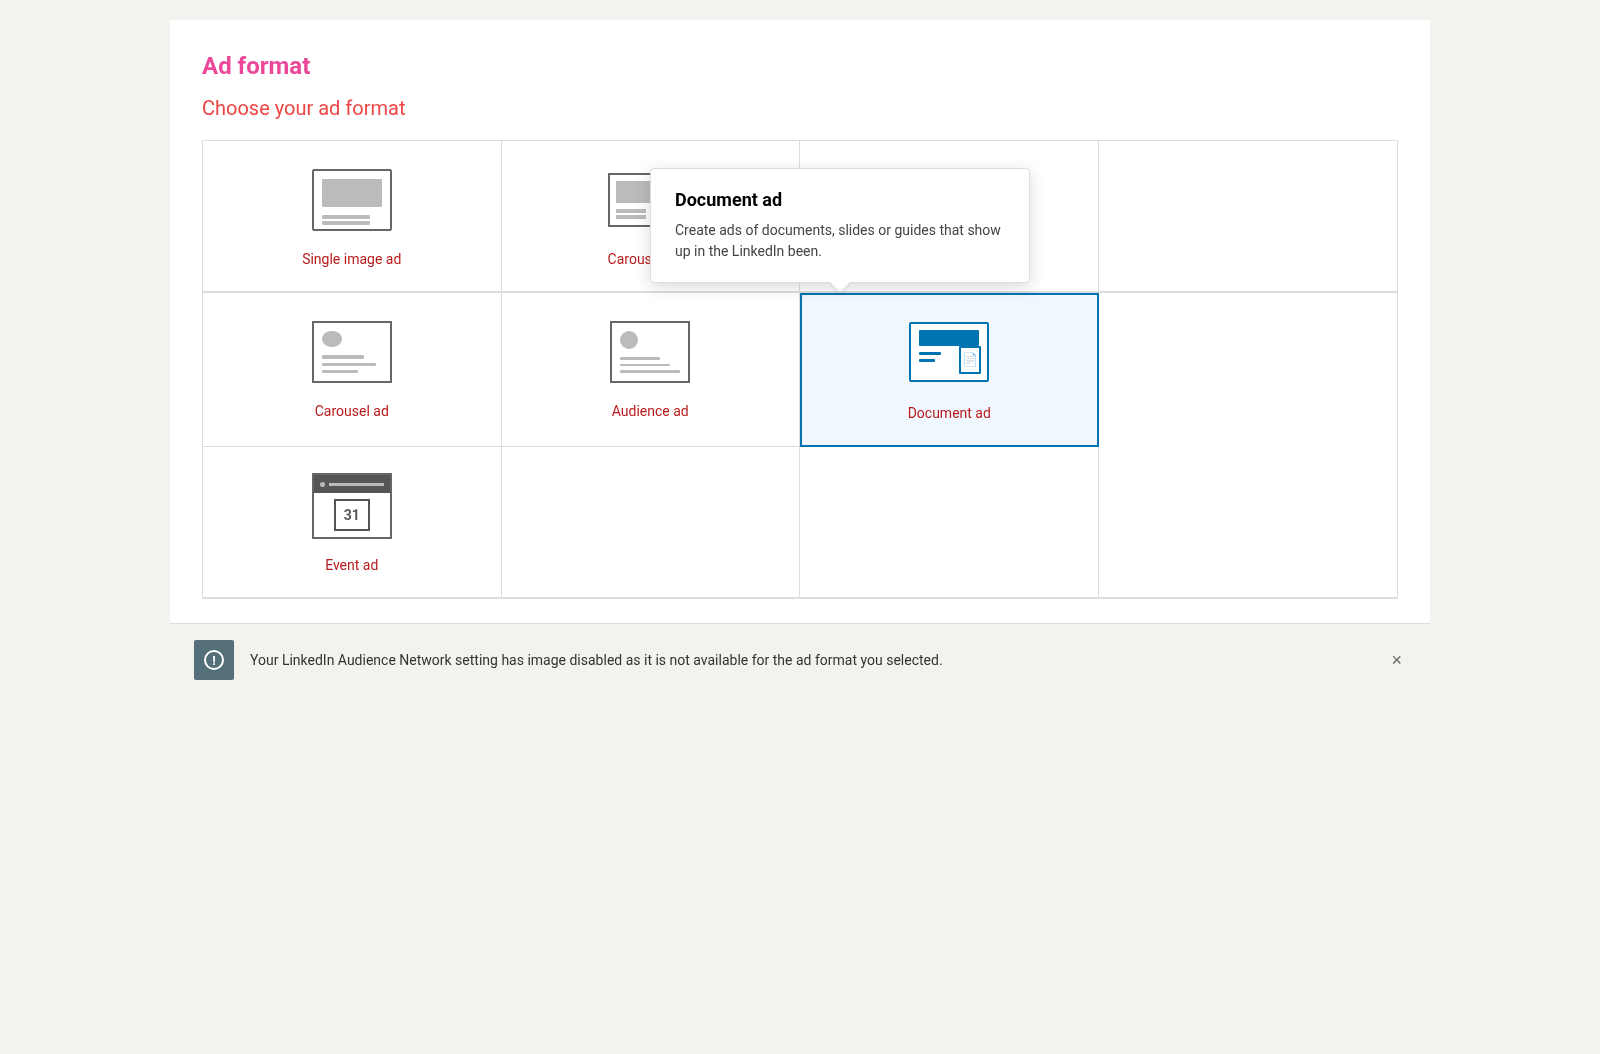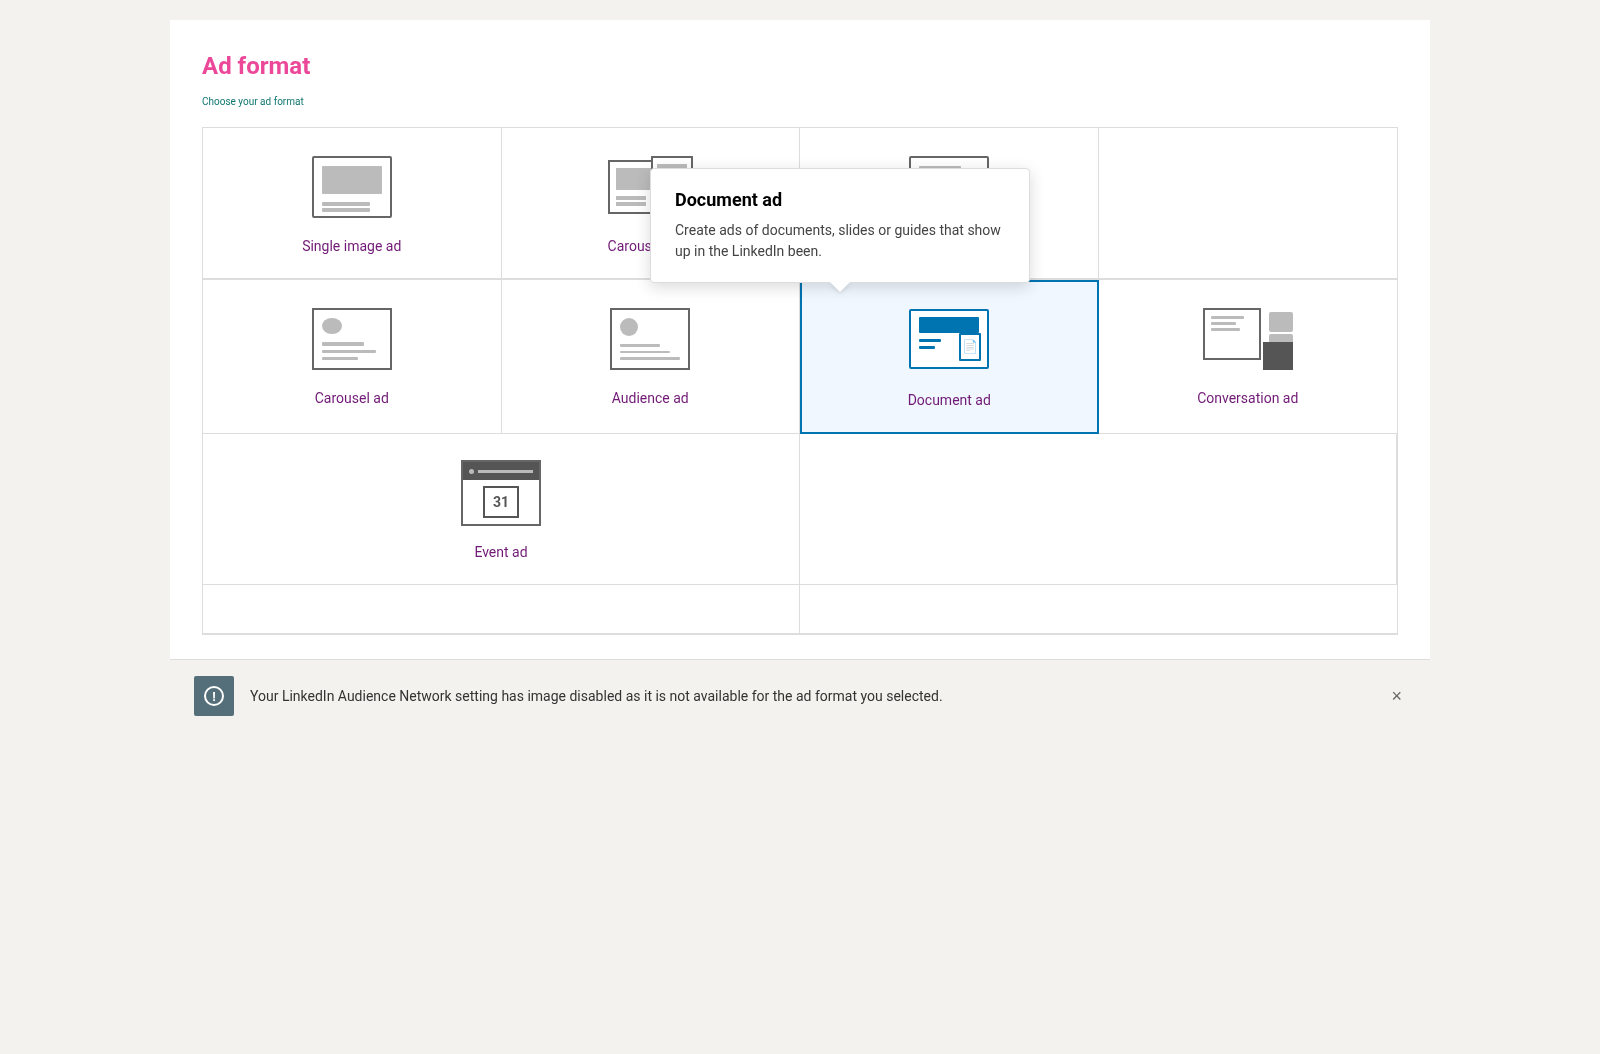--- a/index.html
+++ b/index.html
@@ -18,22 +18,22 @@
       padding: 32px 32px 0 32px;
       position: relative;
     }
     .page-title {
       font-size: 24px;
       font-weight: 700;
       color: #ec4899;
       margin-bottom: 16px;
     }
     .page-subtitle {
-      font-size: 10px;
-      color: #0f766e;
+      font-size: 20px;
+      color: #ef4444;
       margin-bottom: 20px;
     }
     .grid-container {
       display: grid;
       grid-template-columns: repeat(4, 1fr);
       border: 1px solid #ddd;
       border-bottom: none;
     }
     .grid-cell {
       border-right: 1px solid #ddd;
@@ -51,21 +51,21 @@
     }
     .grid-cell.selected {
       border: 2px solid #0073b1;
       background: #f0f7ff;
     }
     .grid-cell.empty {
       cursor: default;
     }
     .cell-label {
       font-size: 14px;
-      color: #701a75;
+      color: #b91c1c;
       text-align: center;
       margin-top: 16px;
     }
     
     .icon-container {
       width: 90px;
       height: 70px;
       display: flex;
       align-items: center;
       justify-content: center;
@@ -457,21 +457,21 @@
       background: none;
       border: none;
       cursor: pointer;
       font-size: 18px;
       color: #666;
       padding: 4px;
       flex-shrink: 0;
     }
     .row-last {
       display: grid;
-      grid-template-columns: repeat(2, 1fr);
+      grid-template-columns: repeat(4, 1fr);
       border-left: 1px solid #ddd;
       border-right: 1px solid #ddd;
       border-bottom: 1px solid #ddd;
     }
     .row-last .grid-cell {
       border-top: none;
     }
   </style>
 </head>
 <body>
@@ -557,37 +557,20 @@
             </div>
             <div class="doc-page">
               <span style="color:#0073b1; font-size:13px;">📄</span>
             </div>
           </div>
         </div>
       </div>
       <span class="cell-label">Document ad</span>
     </div>
 
-    <div class="grid-cell">
-      <div class="icon-container">
-        <div class="icon-conversation">
-          <div class="bubble">
-            <div class="bline"></div>
-            <div class="bline"></div>
-            <div class="bline"></div>
-          </div>
-          <div class="avatar-group">
-            <div class="av"></div>
-            <div class="av"></div>
-          </div>
-          <div class="square"></div>
-        </div>
-      </div>
-      <span class="cell-label">Conversation ad</span>
-    </div>
   </div>
 
   <div class="row-last">
 
     <div class="grid-cell">
       <div class="icon-container">
         <div class="icon-event">
           <div class="event-header">
             <div class="dot"></div>
             <div class="hdline"></div>

